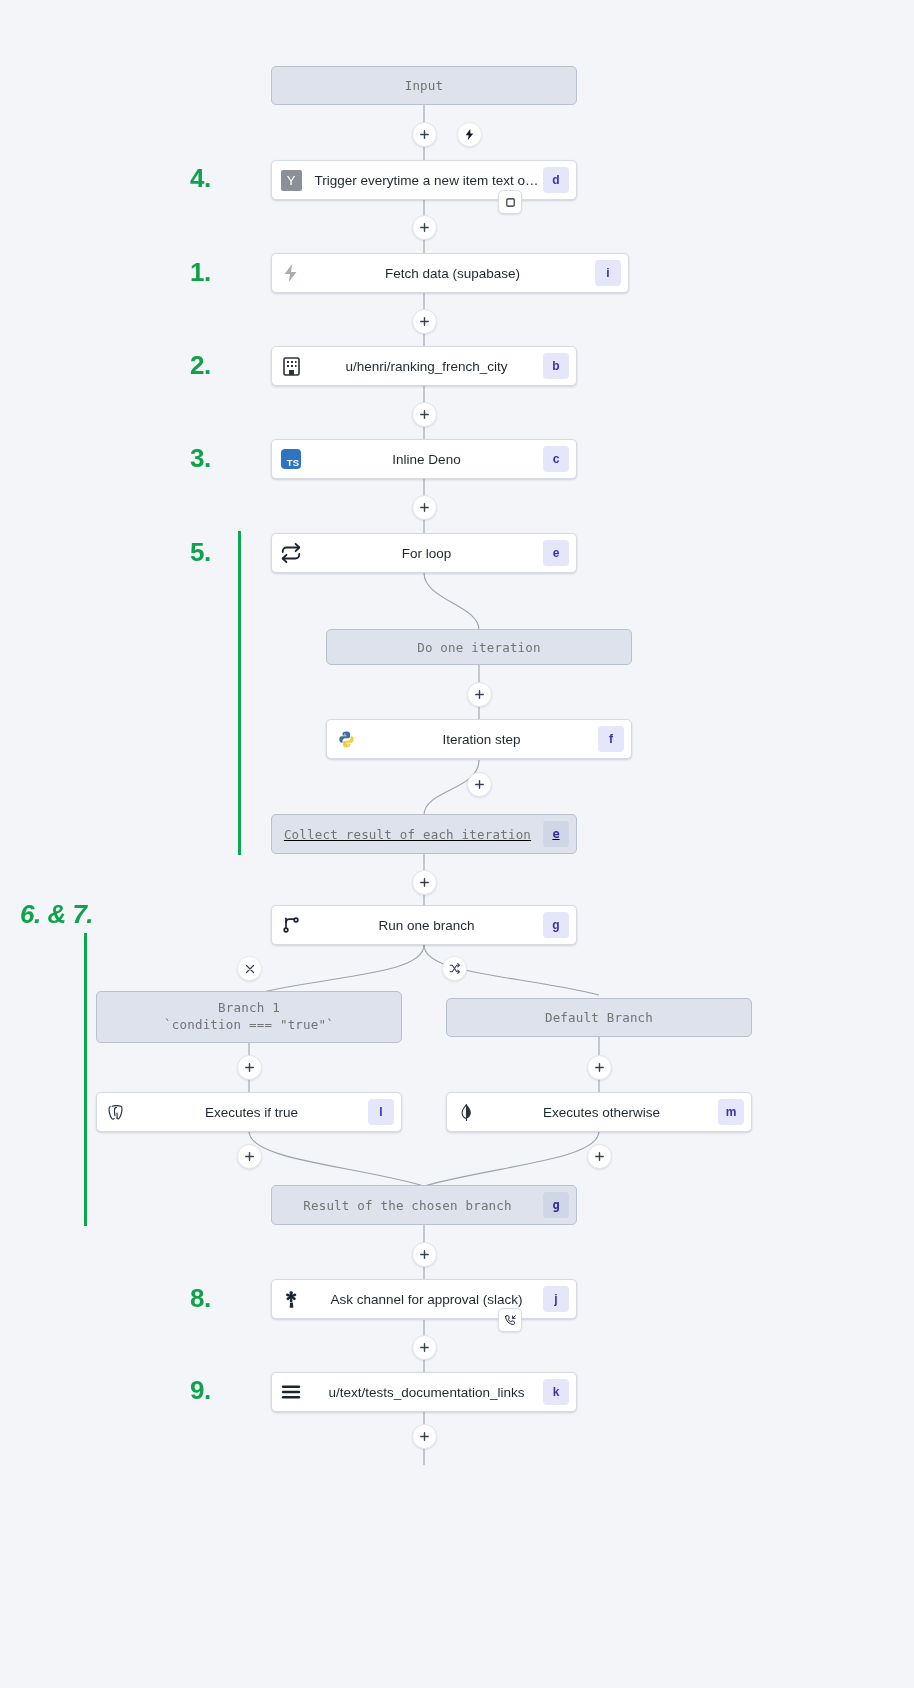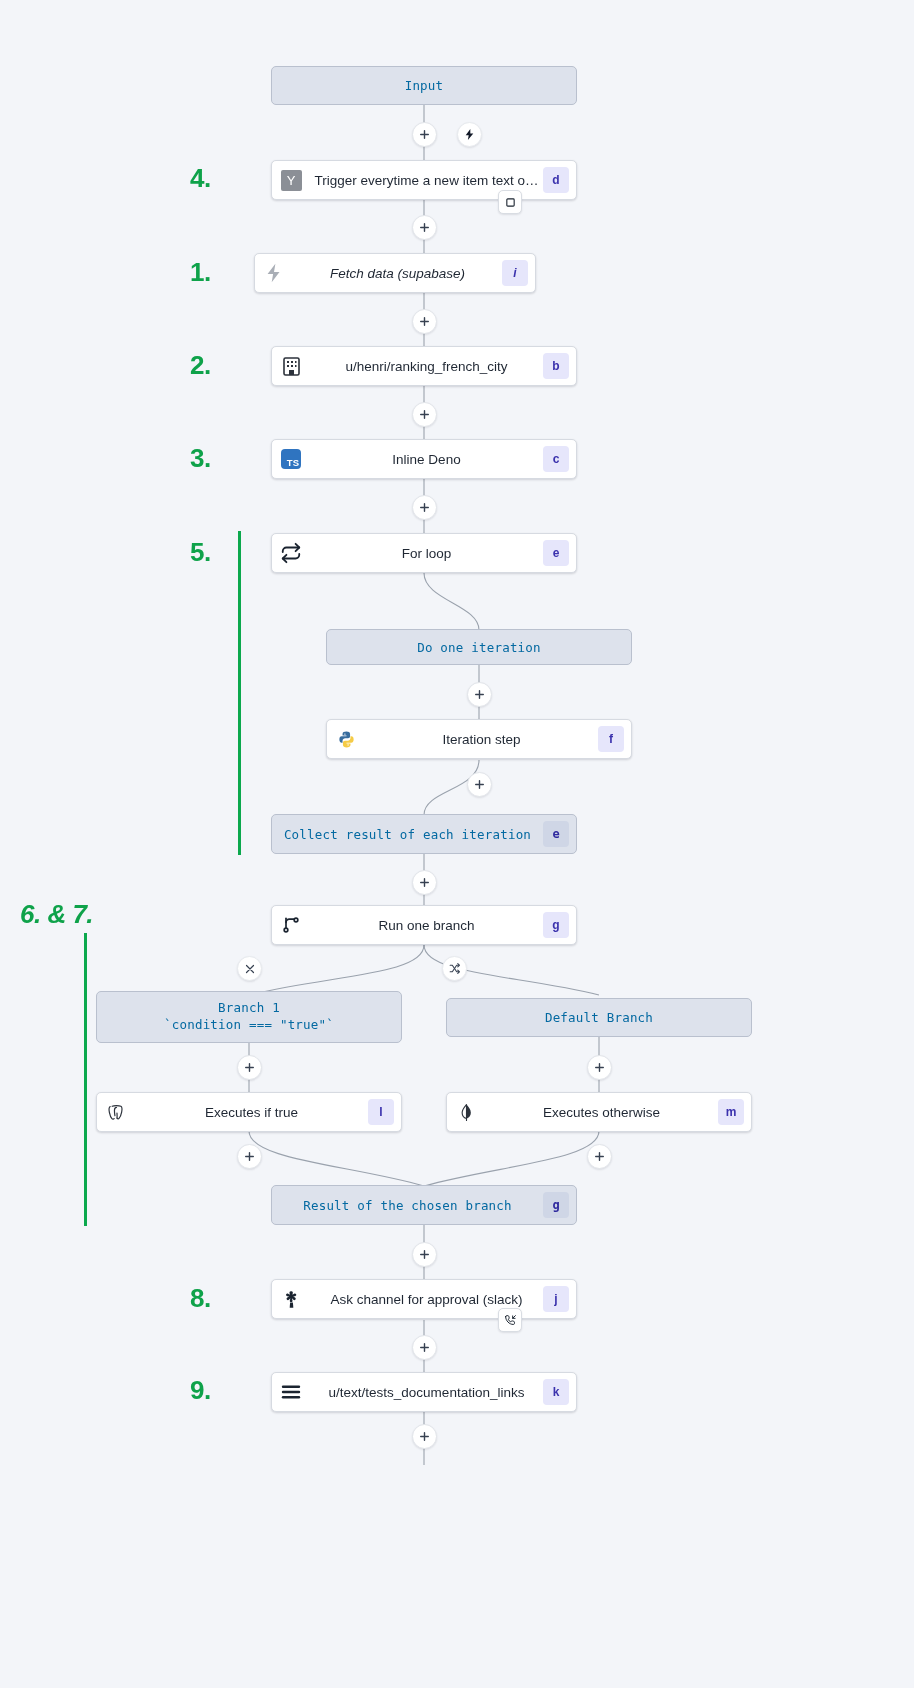--- a/index.html
+++ b/index.html
@@ -58,21 +58,21 @@
   
   .node.system {
     background: #dde2ec;
     border: 1px solid #b9c0ce;
     font-family: "DejaVu Sans Mono", monospace;
   }
   .node.system .label {
     font-family: "DejaVu Sans Mono", monospace;
     font-size: 12.5px;
     letter-spacing: .2px;
-    color: #0369a1;
+    color: #737373;
   }
   .node.plain {
     background: #ffffff;
     border: 1px solid #d6dae1;
     box-shadow: 0 1px 2px rgba(16,24,40,.10);
   }
   .node.plain .label { font-family: "Liberation Sans", sans-serif; font-size: 13.5px;}
   .node.tall { height: 52px; }
   .node.tall .label {
     white-space: normal;
@@ -251,21 +251,21 @@
   </div>
 
   <div class="node module" style="left:271px; top:160px; width:306px;">
     <span class="nicon">
       <span class="ic-y">Y</span>
     </span>
     <span class="label">Trigger everytime a new item text o…</span>
     <span class="badge">d</span>
   </div>
 
-  <div class="node module" style="left:254px; top:253px; width:282px;font-style:italic;">
+  <div class="node module" style="left:271px; top:253px; width:358px;">
     <span class="nicon">
       <svg width="22" height="22" viewBox="0 0 24 24">
         <path d="M13.5 2 L5 13 h6 l-1.5 9 L18 11 h-6 z" fill="#a9aeb6"></path>
       </svg>
     </span>
     <span class="label">Fetch data (supabase)</span>
     <span class="badge">i</span>
   </div>
 
   <div class="node module" style="left:271px; top:346px; width:306px;">
@@ -314,21 +314,21 @@
     <span class="nicon">
       <svg width="19" height="19" viewBox="0 0 24 24">
         <path d="M12 2c-3 0-5 1-5 3v2h5v1H6c-2 0-3 1.6-3 4s1 4 3 4h1v-2.5C7 12 8.5 10.5 10.5 10.5H14c1.5 0 2.5-1 2.5-2.5V5c0-2-2-3-4.5-3zm-2 2.3a.9.9 0 110 1.8.9.9 0 010-1.8z" fill="#386d9e"></path>
         <path d="M12 22c3 0 5-1 5-3v-2h-5v-1h6c2 0 3-1.6 3-4s-1-4-3-4h-1v2.5c0 1.5-1.5 3-3.5 3H10c-1.5 0-2.5 1-2.5 2.5V19c0 2 2 3 4.5 3zm2-2.3a.9.9 0 110-1.8.9.9 0 010 1.8z" fill="#f5cb46"></path>
       </svg>
     </span>
     <span class="label">Iteration step</span>
     <span class="badge">f</span>
   </div>
 
-  <div class="node system" style="left:271px; top:814px; width:306px;">
+  <div class="node system" style="left:271px; top:814px; width:306px;text-decoration:underline;">
     <span class="label">Collect result of each iteration</span>
     <span class="badge">e</span>
   </div>
 
   <div class="node module" style="left:271px; top:905px; width:306px;">
     <span class="nicon">
       <svg width="20" height="20" viewBox="0 0 24 24" fill="none" stroke="#1b2430" stroke-width="2" stroke-linecap="round" stroke-linejoin="round">
         <circle cx="6" cy="18" r="2.2"></circle>
           <circle cx="18" cy="6" r="2.2"></circle>
         <path d="M6 16V9a4 4 0 014-4h6"></path>

